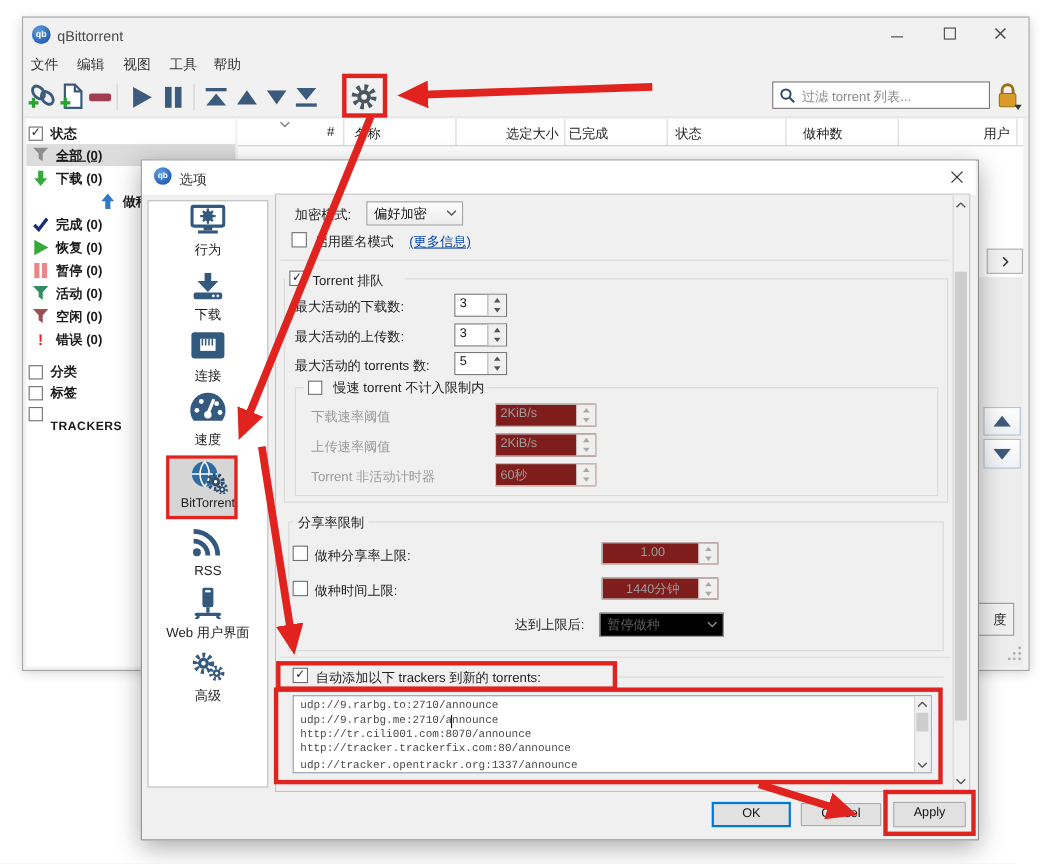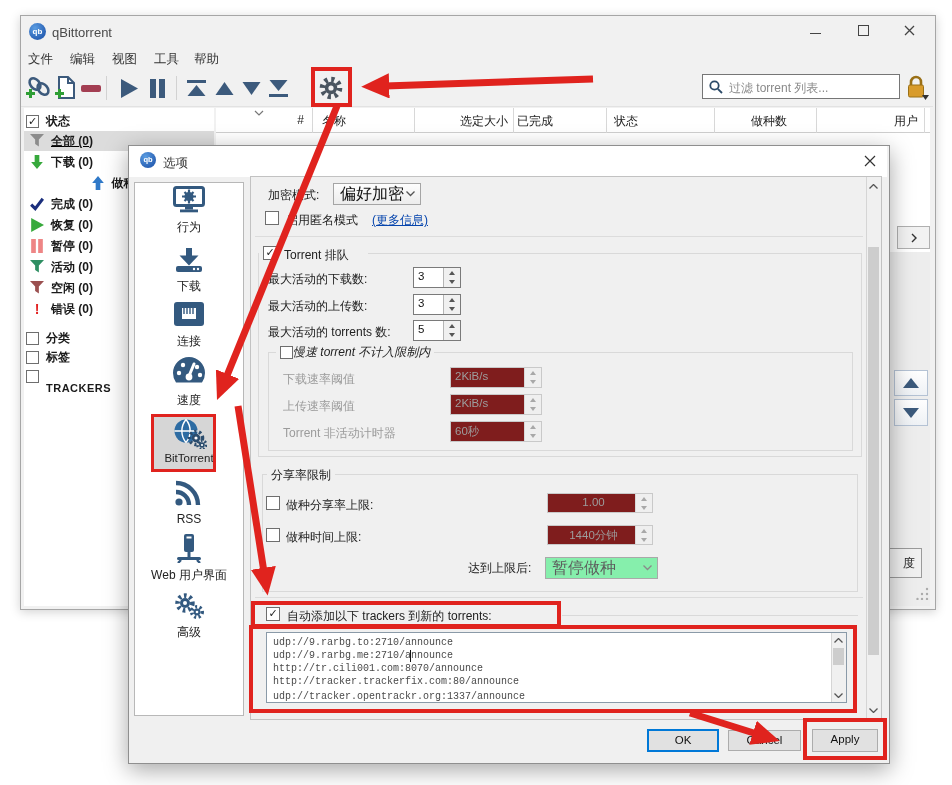--- a/index.html
+++ b/index.html
@@ -24,22 +24,22 @@
   .field .spins div{flex:1;display:flex;align-items:center;justify-content:center;}
   .tri-u{width:0;height:0;border-left:3px solid transparent;border-right:3px solid transparent;border-bottom:4px solid #555;}
   .tri-d{width:0;height:0;border-left:3px solid transparent;border-right:3px solid transparent;border-top:4px solid #555;}
   .field.dis{background:#7f1d1d;border-color:#c9c9c9;}
   .field.dis .val{color:#9d9d9d;}
   .field.dis .spins{border-color:#d9d9d9;background:#efefef;}
   .field.dis .tri-u{border-bottom-color:#a8a8a8;}
   .field.dis .tri-d{border-top-color:#a8a8a8;}
   .select{background:linear-gradient(#fdfdfd,#ececec);border:1px solid #a5a5a5;box-sizing:border-box;
           display:flex;align-items:center;z-index:12;}
-  .select .val{flex:1;font-size:16px;padding-left:6px;color:#111;}
-  .select.dis{background:#86efac;border-color:#a9a9a9;gap:18px;}
+  .select .val{flex:1;font-size:12px;padding-left:6px;color:#111;}
+  .select.dis{background:#000000;border-color:#a9a9a9;gap:18px;}
   .select.dis .val{color:#5d5d5d;}
   .grp{border:1px solid #d9d9d9;box-sizing:border-box;z-index:11;}
   .grplabel{background:#f0f0f0;padding:0 4px;z-index:12;}
   .hr{background:#dcdcdc;height:1px;z-index:11;}
   .btn{background:#e1e1e1;border:1px solid #acacac;box-sizing:border-box;text-align:center;
        font-size:11.5px;color:#111;line-height:19px;z-index:12;}
   .btn.def{border:2px solid #0078d7;line-height:19px;}
   
   .ann{border:4px solid #e0231e;box-sizing:border-box;z-index:50;pointer-events:none;}
   
@@ -237,21 +237,21 @@
 <div class="abs" style="left:216px;top:108px;width:714px;height:498px;background:#fff;z-index:2;"></div>
 <div class="abs" style="left:216px;top:108px;width:714px;height:25px;background:#fff;border-bottom:1px solid #cfcfcf;box-sizing:border-box;z-index:3;"></div>
 <svg class="abs" style="left:254px;top:110px;z-index:4;" width="10" height="6">
     <path d="M1 1l4 4 4-4" fill="none" stroke="#777" stroke-width="1.2"></path>
   </svg>
 <div class="abs hdrtxt" style="left:270px;top:113px;width:34px;text-align:right;">#</div>
 <div class="abs hdrtxt" style="left:322px;top:113px;">名称</div>
 <div class="abs hdrtxt" style="left:420px;top:113px;width:88px;text-align:right;">选定大小</div>
 <div class="abs hdrtxt" style="left:517px;top:113px;">已完成</div>
 <div class="abs hdrtxt" style="left:614px;top:113px;">状态</div>
-<div class="abs hdrtxt" style="left:730px;top:113px;width:78px;text-align:center;">做种数</div>
+<div class="abs hdrtxt" style="left:730px;top:113px;width:78px;text-align:left;">做种数</div>
 <div class="abs hdrtxt" style="left:840px;top:113px;width:78px;text-align:right;">用户</div>
 <div class="abs" style="left:312px;top:108px;width:1px;height:25px;background:#d8d8d8;z-index:4;"></div>
 <div class="abs" style="left:414px;top:108px;width:1px;height:25px;background:#d8d8d8;z-index:4;"></div>
 <div class="abs" style="left:513px;top:108px;width:1px;height:25px;background:#d8d8d8;z-index:4;"></div>
 <div class="abs" style="left:606px;top:108px;width:1px;height:25px;background:#d8d8d8;z-index:4;"></div>
 <div class="abs" style="left:714px;top:108px;width:1px;height:25px;background:#d8d8d8;z-index:4;"></div>
 <div class="abs" style="left:816px;top:108px;width:1px;height:25px;background:#d8d8d8;z-index:4;"></div>
 <div class="abs" style="left:924px;top:108px;width:1px;height:25px;background:#d8d8d8;z-index:4;"></div>
 
 <div class="abs" style="left:889px;top:252px;width:41px;height:354px;background:#ededed;z-index:3;"></div>
@@ -448,21 +448,21 @@
       </div>
       <div>
         <span class="tri-d"></span>
       </div>
     </span>
 </div>
 
 <div class="abs grp" style="left:268px;top:352px;width:585px;height:99px;z-index:11;"></div>
 <div class="abs grplabel" style="left:276px;top:344px;display:flex;align-items:center;z-index:12;">
   <span class="cb"></span>
-  <span class="txt" style="margin-left:0;font-style:italic;">慢速 torrent 不计入限制内</span>
+  <span class="txt" style="margin-left:10px;">慢速 torrent 不计入限制内</span>
 </div>
 <div class="abs txt gray" style="left:283px;top:371px;z-index:12;">下载速率阈值</div>
 <div class="abs field dis" style="left:450px;top:367px;width:92px;height:21px;">
   <span class="val">2KiB/s</span>
   <span class="spins">
       <div>
         <span class="tri-u"></span>
       </div>
       <div>
         <span class="tri-d"></span>

